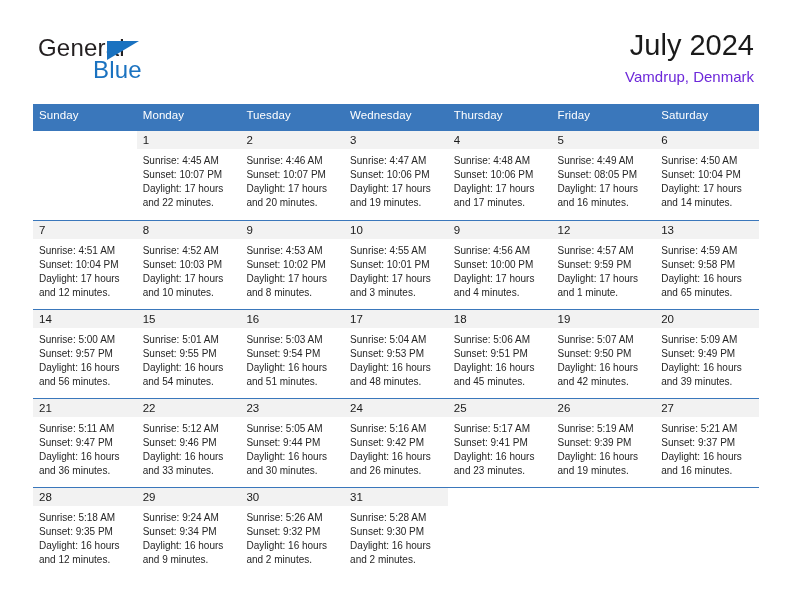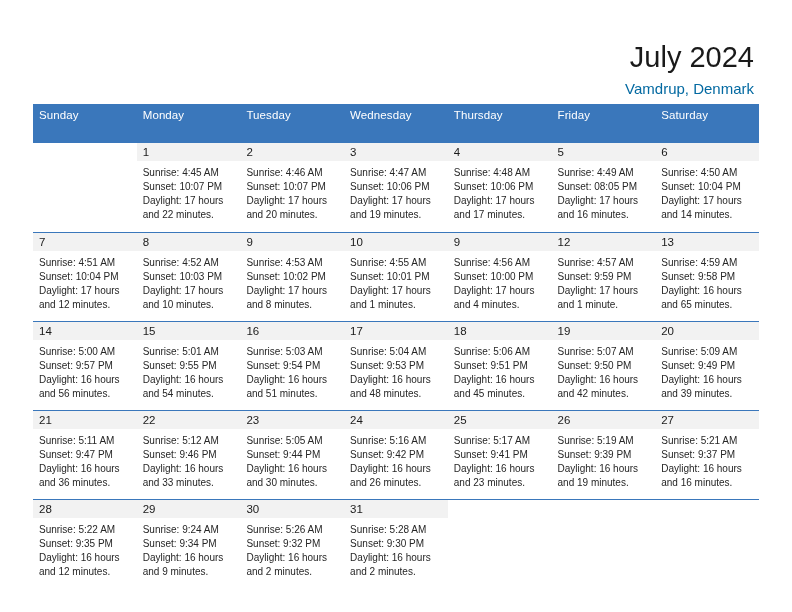--- a/index.html
+++ b/index.html
@@ -69,25 +69,24 @@
     right: 38px;
     top: 28px;
     text-align: right;
   }
   .cal-title {
     font-size: 29px;
     color: #1a1a1a;
     line-height: 34px;
     font-weight: normal;
     white-space: nowrap;
-    margin-top: 12px;
   }
   .cal-subtitle {
     font-size: 15px;
-    color: #0369a1;
+    color: #6d28d9;
     line-height: 20px;
     margin-top: 5px;
     white-space: nowrap;
   }
 
   
   .calendar {
     position: absolute;
     left: 33px;
     top: 104px;
@@ -96,21 +95,21 @@
     table-layout: fixed;
   }
   .calendar col { width: 103.71px; }
 
   .dow-row th {
     background: #3a77bb;
     color: #ffffff;
     font-size: 11.5px;
     font-weight: normal;
     text-align: left;
-    padding: 5px 0 22px 6px;
+    padding: 5px 0 10px 6px;
     height: 19px;
     box-sizing: border-box;
     vertical-align: middle;
     letter-spacing: 0.1px;
   }
 
   .week-row td {
     padding: 0;
     vertical-align: top;
     border-top: 1px solid #3a77bb;
@@ -143,20 +142,25 @@
   }
   .cell-body div { white-space: nowrap; }
 </style>
 </head>
 <body>
 
 <div class="page">
 
   <div class="header">
 
+    <div class="brand">
+      <span class="brand-general">General</span>
+      <span class="brand-tri"></span>
+      <span class="brand-blue">Blue</span>
+    </div>
 
     <div class="title-block">
       <div class="cal-title">July 2024</div>
       <div class="cal-subtitle">Vamdrup, Denmark</div>
     </div>
 
   </div>
 
   <table class="calendar">
     <colgroup>
@@ -288,21 +292,21 @@
               </div>
             </div>
           </td>
           <td>
             <div class="cell">
               <div class="daynum-band">10</div>
               <div class="cell-body">
                 <div>Sunrise: 4:55 AM</div>
                 <div>Sunset: 10:01 PM</div>
                 <div>Daylight: 17 hours</div>
-                <div>and 1 minutes.</div>
+                <div>and 3 minutes.</div>
               </div>
             </div>
           </td>
           <td>
             <div class="cell">
               <div class="daynum-band">9</div>
               <div class="cell-body">
                 <div>Sunrise: 4:56 AM</div>
                 <div>Sunset: 10:00 PM</div>
                 <div>Daylight: 17 hours</div>
@@ -489,21 +493,21 @@
                 <div>and 16 minutes.</div>
               </div>
             </div>
           </td>
         </tr>
         <tr class="week-row">
           <td>
             <div class="cell">
               <div class="daynum-band">28</div>
               <div class="cell-body">
-                <div>Sunrise: 5:22 AM</div>
+                <div>Sunrise: 5:18 AM</div>
                 <div>Sunset: 9:35 PM</div>
                 <div>Daylight: 16 hours</div>
                 <div>and 12 minutes.</div>
               </div>
             </div>
           </td>
           <td>
             <div class="cell">
               <div class="daynum-band">29</div>
               <div class="cell-body">

